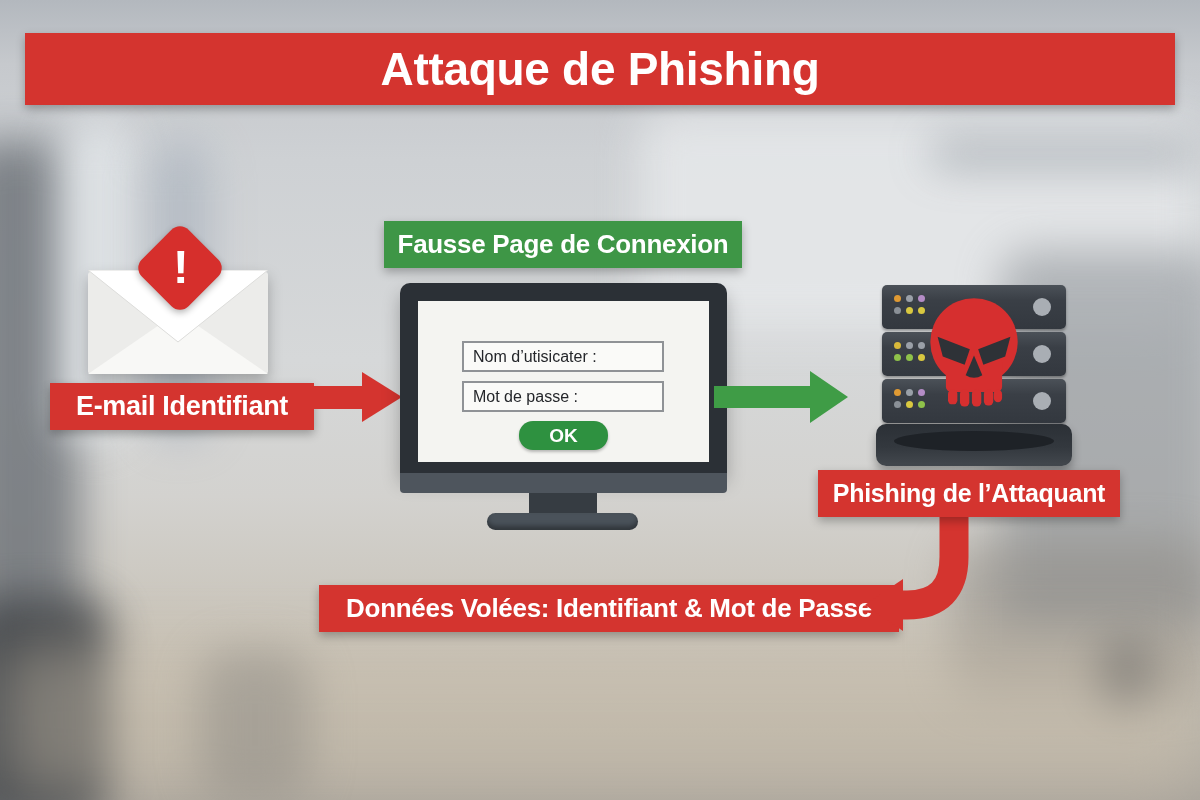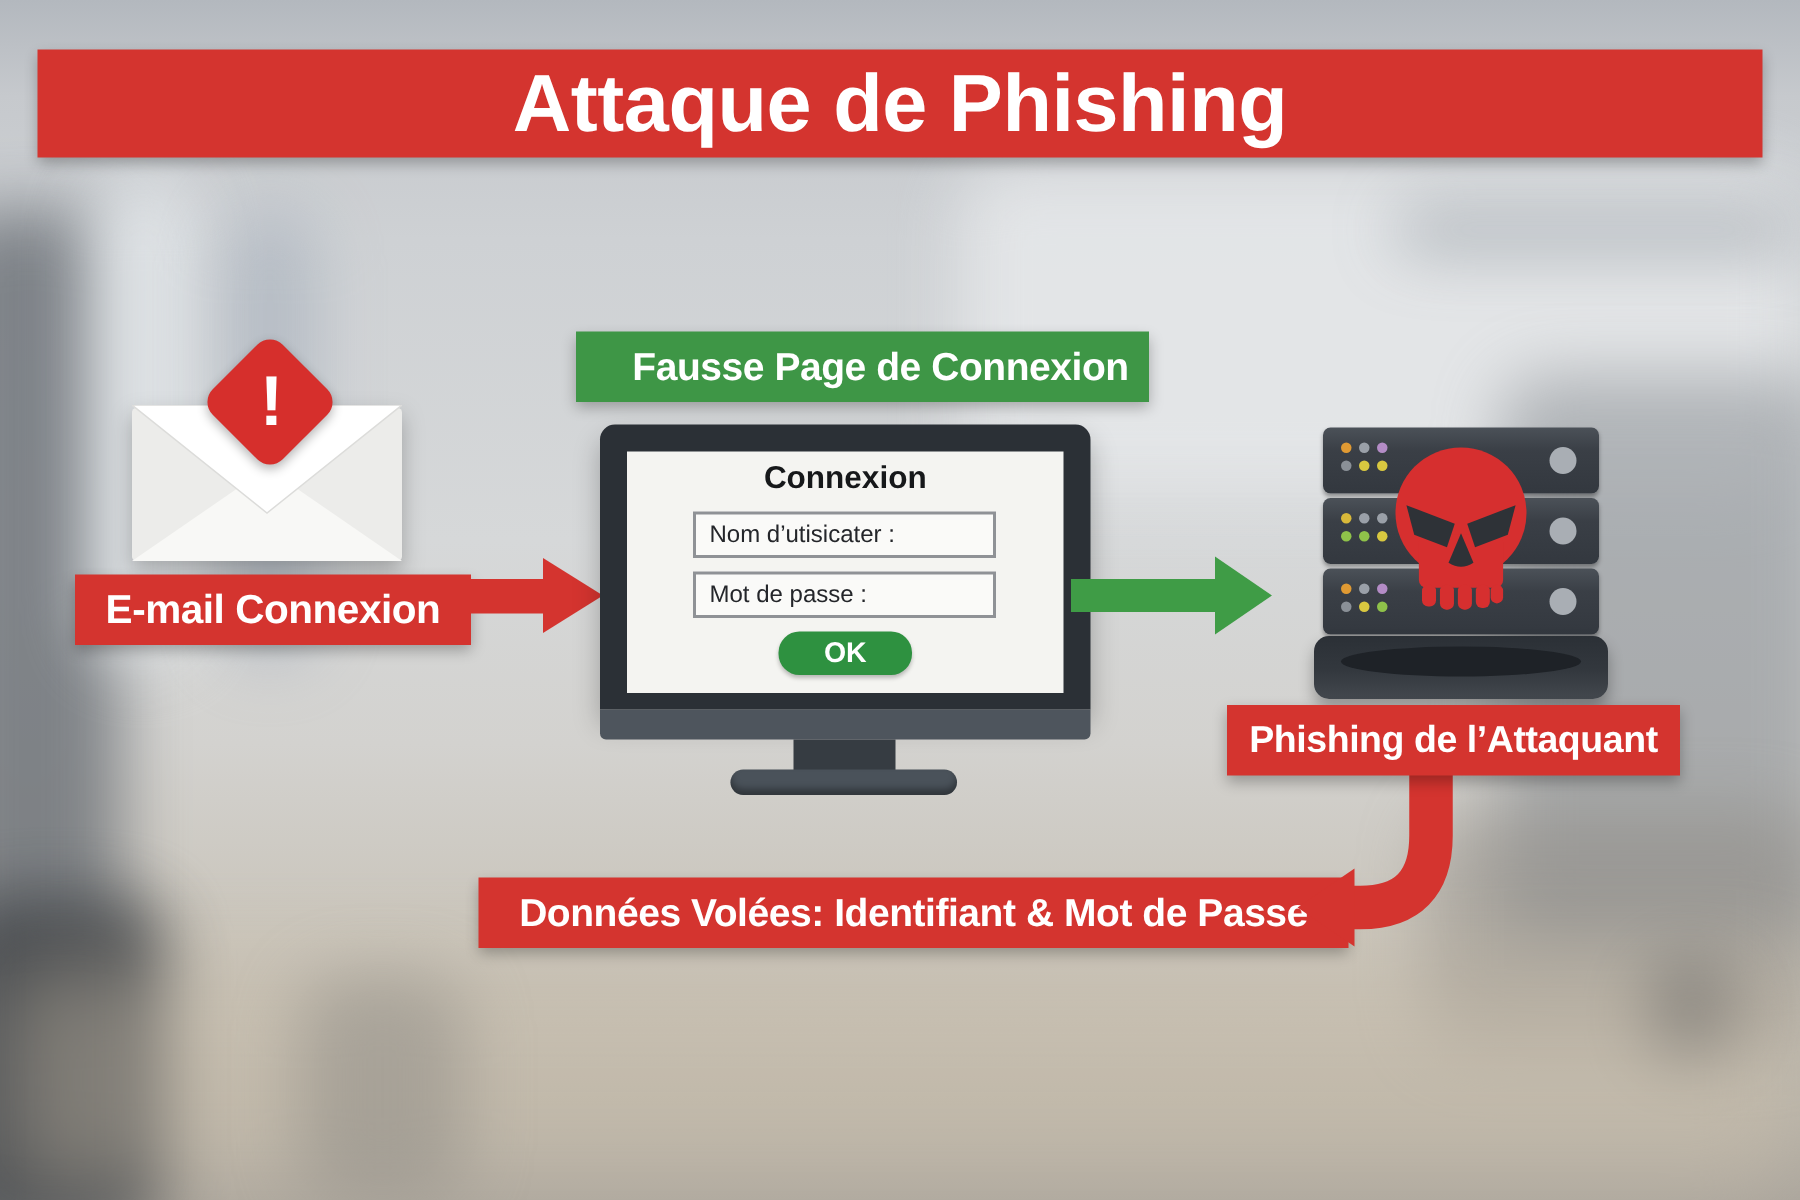--- a/index.html
+++ b/index.html
@@ -8,21 +8,21 @@
     font-family:"Liberation Sans",sans-serif;
     background:linear-gradient(180deg,#b3b8be 0%,#c6c9cd 8%,#ced1d4 20%,#d6d8d9 45%,#d3d2cf 62%,#c9c4ba 78%,#b7b2a8 92%,#a9a49c 100%);
   }
   .blob{position:absolute;filter:blur(22px);border-radius:30px;}
   
   .banner{
     position:absolute;display:flex;align-items:center;justify-content:center;
     background:#d4342f;color:#fff;font-weight:700;white-space:nowrap;
     box-shadow:0 4px 9px rgba(0,0,0,.28);letter-spacing:-.3px;
   }
-  .banner.green{background:#3e9646;padding-left:24px;}
+  .banner.green{background:#3e9646;}
   
   .arrow-body{position:absolute;}
   .arrow-head{position:absolute;width:0;height:0;}
   
   .mon-frame{position:absolute;left:400px;top:283px;width:327px;height:190px;
     background:#2b3036;border-radius:10px 10px 0 0;box-shadow:0 10px 18px rgba(0,0,0,.25);}
   .mon-screen{position:absolute;left:418px;top:301px;width:291px;height:161px;background:#f4f4f1;}
   .mon-chin{position:absolute;left:400px;top:473px;width:327px;height:20px;background:#4e555d;border-radius:0 0 4px 4px;}
   .mon-neck{position:absolute;left:529px;top:493px;width:68px;height:23px;background:#363c42;}
   .mon-base{position:absolute;left:487px;top:513px;width:151px;height:17px;background:#4a525a;border-radius:9px;box-shadow:inset 0 -4px 5px rgba(0,0,0,.35);}
@@ -59,50 +59,49 @@
     <div class="blob" style="left:150px;top:140px;width:60px;height:300px;background:#aeb6c0;opacity:.8"></div>
     <div class="blob" style="left:640px;top:110px;width:560px;height:220px;background:#e8eaec;opacity:.8"></div>
     <div class="blob" style="left:930px;top:140px;width:270px;height:26px;background:#8e959c;opacity:.7"></div>
     <div class="blob" style="left:1000px;top:250px;width:220px;height:380px;background:#878c91;opacity:.55"></div>
     <div class="blob" style="left:950px;top:540px;width:260px;height:160px;background:#8f8b85;opacity:.5"></div>
     <div class="blob" style="left:1100px;top:645px;width:55px;height:60px;background:#4a4d52;opacity:.85"></div>
     <div class="blob" style="left:0;top:640px;width:1200px;height:160px;background:#cec2ae;opacity:.45;filter:blur(30px)"></div>
     <div class="blob" style="left:200px;top:650px;width:110px;height:150px;background:#8d8a84;opacity:.5"></div>
   </div>
 
-  <div class="banner" style="left:25px;top:33px;width:1150px;height:72px;font-size:54px;">
+  <div class="banner" style="left:25px;top:33px;width:1150px;height:72px;font-size:46px;">
     <span class="label-text">Attaque de Phishing</span>
   </div>
 
   <svg style="position:absolute;left:88px;top:270px;filter:drop-shadow(0 7px 7px rgba(0,0,0,.25));" width="180" height="104" viewBox="0 0 180 104">
     <rect x="0" y="2" width="180" height="102" rx="3" fill="#ececea"></rect>
     <polygon points="0,104 90,42 180,104" fill="#f8f8f6"></polygon>
     <polygon points="0,0 180,0 90,72" fill="#ffffff" stroke="#dcdcda" stroke-width="1"></polygon>
   </svg>
   <div class="warning-diamond">
     <span class="warning-glyph">!</span>
   </div>
 
   <div class="banner" style="left:50px;top:383px;width:264px;height:47px;font-size:27px;">
-    <span class="label-text">E-mail Connexion</span>
+    <span class="label-text">E-mail Identifiant</span>
   </div>
 
   <div>
     <div class="arrow-body" style="left:312px;top:386px;width:50px;height:23px;background:#d4342f;"></div>
     <div class="arrow-head" style="left:362px;top:372px;border-top:25px solid transparent;border-bottom:25px solid transparent;border-left:40px solid #d4342f;"></div>
   </div>
 
   <div class="banner green" style="left:384px;top:221px;width:358px;height:47px;font-size:26px;">
     <span class="label-text">Fausse Page de Connexion</span>
   </div>
 
   <div>
     <div class="mon-frame"></div>
     <div class="mon-screen">
-      <div class="scr-heading">Connexion</div>
       <div class="scr-field" style="top:40px;">
         <span>Nom d’utisicater :</span>
       </div>
       <div class="scr-field" style="top:80px;">
         <span>Mot de passe :</span>
       </div>
       <div class="scr-ok">
         <span>OK</span>
       </div>
     </div>

